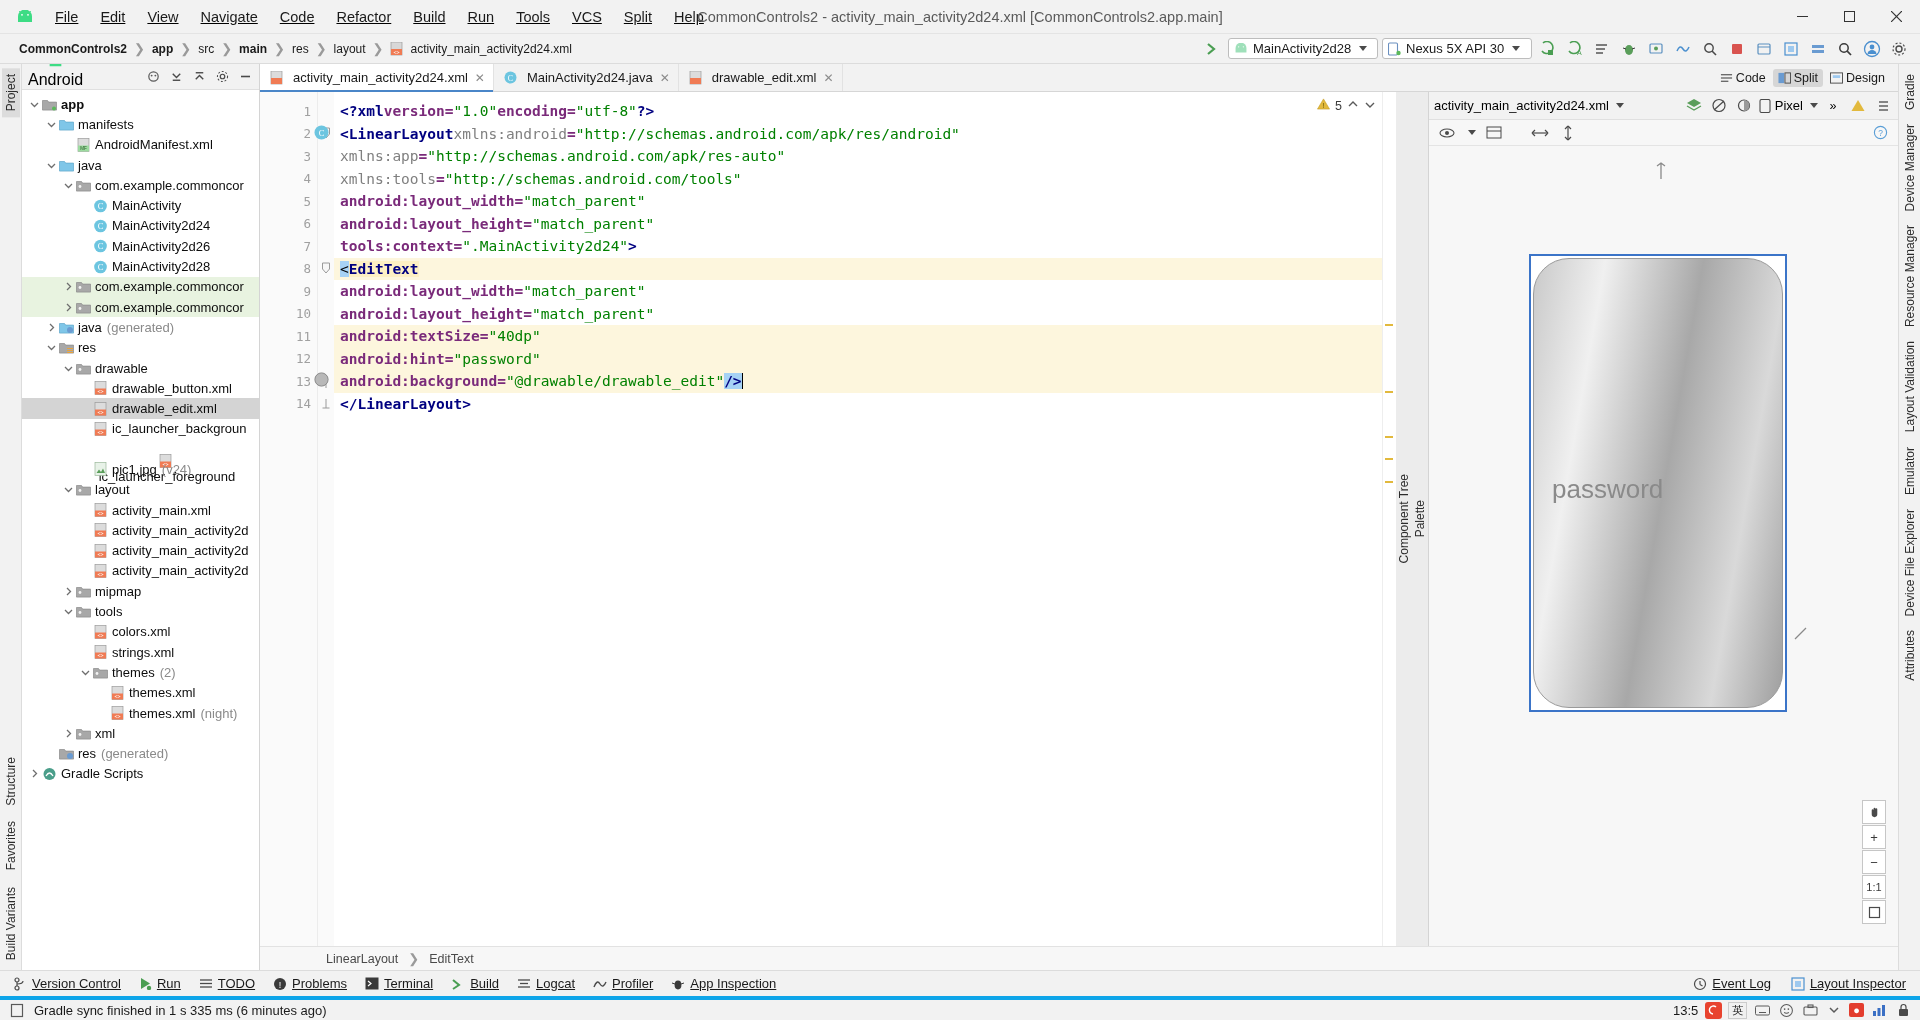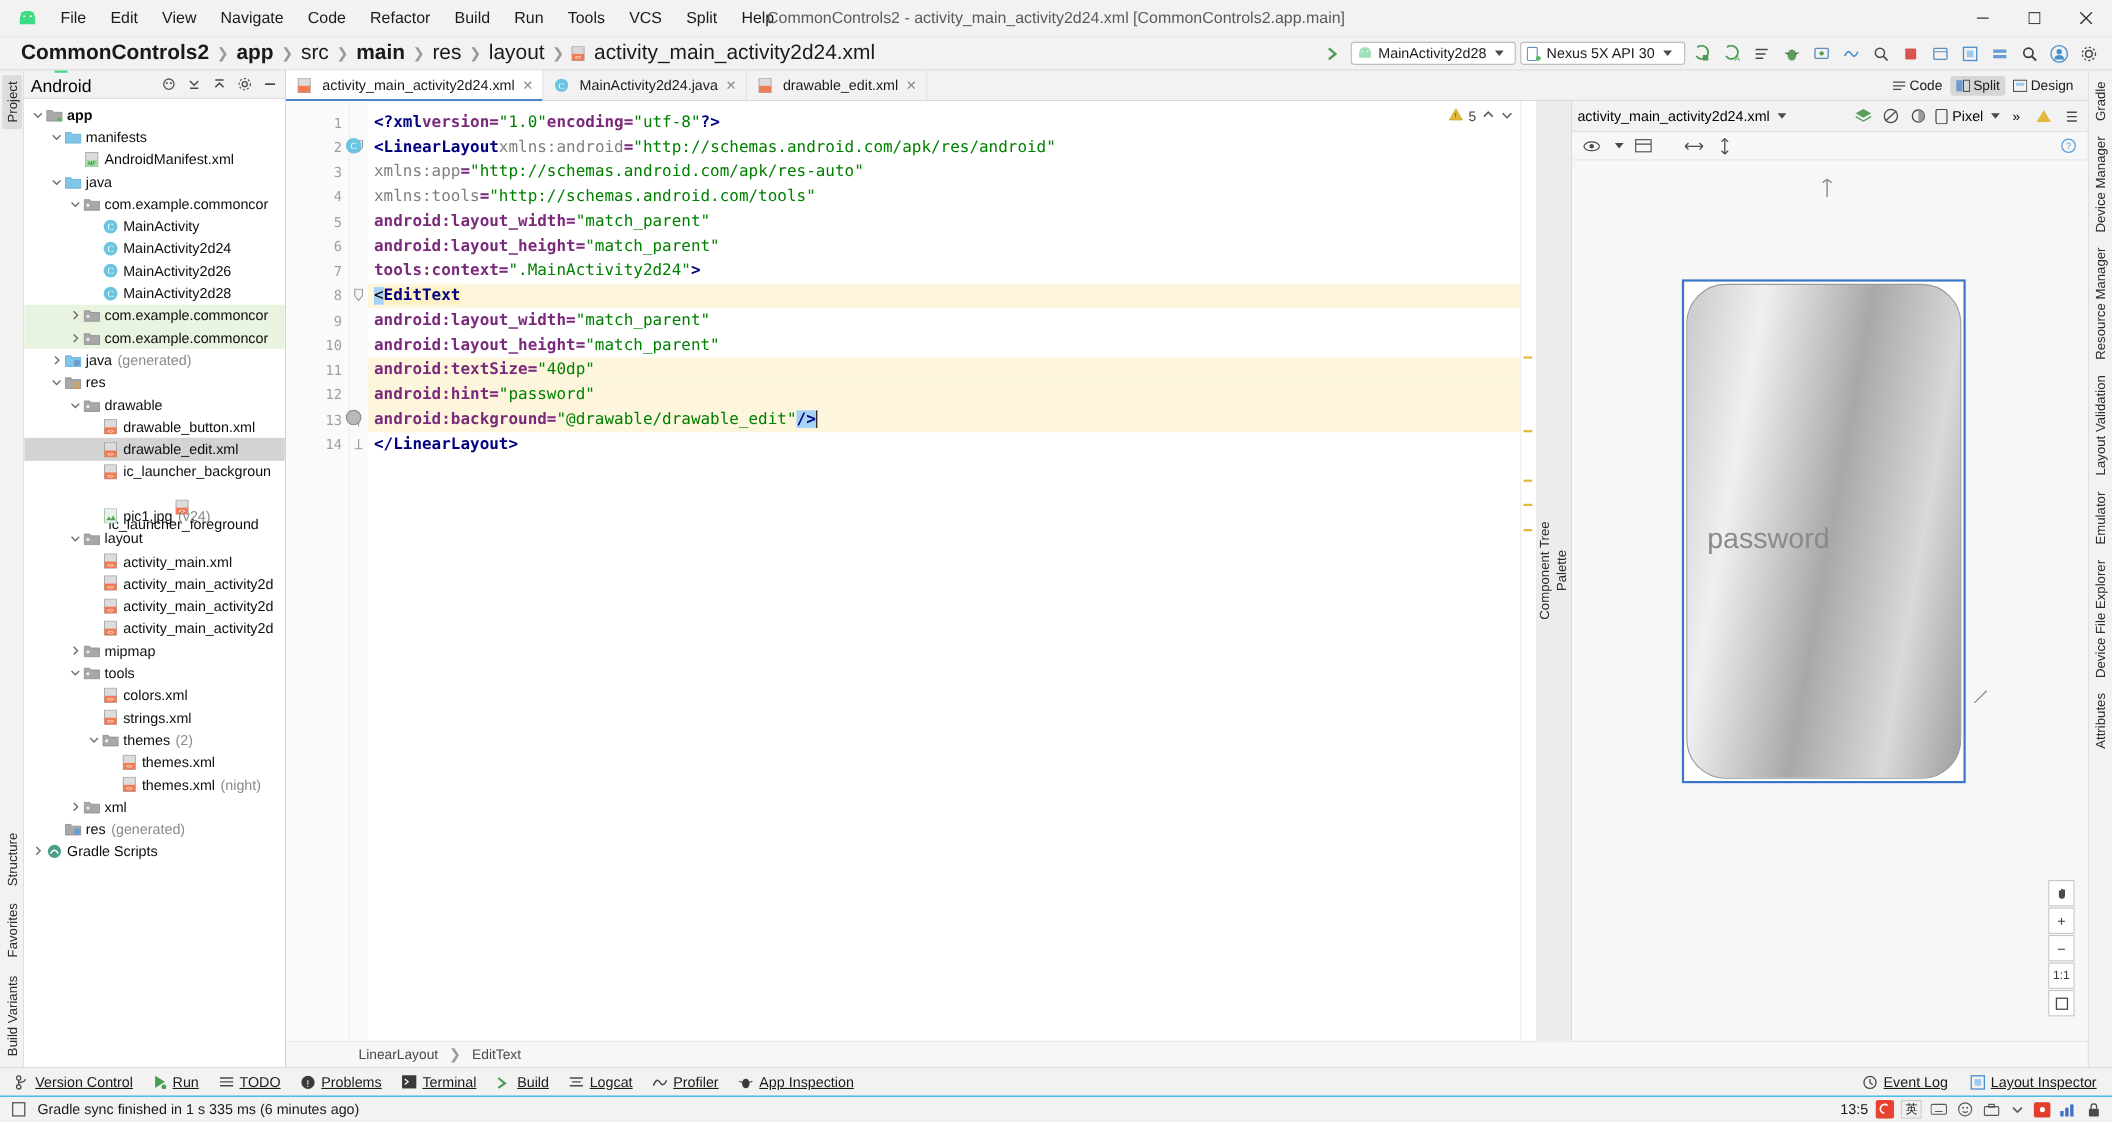--- a/index.html
+++ b/index.html
@@ -10,32 +10,32 @@
     color:#000;
     background:#f2f2f2;
     -webkit-font-smoothing: antialiased;
   }
   .app { position:relative; width:1920px; height:1020px; display:flex; flex-direction:column; background:#f2f2f2; }
 
   
   .titlebar { height:34px; background:#f2f2f2; display:flex; align-items:center;
               border-bottom:1px solid #e4e4e4; position:relative; flex:0 0 34px; }
   .andicon { width:26px; margin-left:12px; display:flex; align-items:center; justify-content:center; }
-  .menu { display:flex; align-items:center; gap:0px; margin-left:6px; }
+  .menu { display:flex; align-items:center; gap:0px; margin-left:6px;text-decoration:underline; }
   .menu .mi { padding:3px 11px; font-size:14.5px; color:#1a1a1a; cursor:default; border-radius:3px; }
   .wintitle { position:absolute; left:0; right:0; text-align:center; font-size:14.5px; color:#5a5a5a;
               pointer-events:none; }
   .winbtns { margin-left:auto; display:flex; height:34px; }
   .winbtn { width:47px; height:34px; display:flex; align-items:center; justify-content:center; color:#333; }
 
   
   .navbar { height:30px; background:#f2f2f2; display:flex; align-items:center; padding:0 6px;
             border-bottom:1px solid #dcdcdc; flex:0 0 30px; position:relative; }
   .crumbs { display:flex; align-items:center; gap:0; margin-left:10px; }
-  .crumb { font-size:19px; padding:1px 3px; color:#1a1a1a; }
+  .crumb { font-size:12px; padding:1px 3px; color:#1a1a1a; }
   .crumb.b { font-weight:bold; }
   .sep { color:#9a9a9a; padding:0 4px; font-size:13px; }
   .navright { margin-left:auto; display:flex; align-items:center; gap:4px; padding-right:4px; }
   .combo { height:21px; background:#fff; border:1px solid #bdbdbd; border-radius:3px;
            display:flex; align-items:center; padding:0 5px; gap:5px; font-size:13px; color:#1a1a1a; }
   .combo .cv { white-space:nowrap; }
   .caret { width:0;height:0;border-left:4px solid transparent;border-right:4px solid transparent;
            border-top:5px solid #4a4a4a; margin-left:3px;}
   .tbicon { width:23px; height:23px; display:flex;align-items:center;justify-content:center;border-radius:3px;}
 
@@ -132,21 +132,21 @@
   
   .bcbar { height:24px; background:#f7f7f7; border-top:1px solid #e2e2e2; display:flex;
            align-items:center; padding-left:66px; gap:6px; font-size:12.5px; color:#4a4a4a; flex:0 0 24px;}
 
   
   .toolstrip { height:26px; background:#f2f2f2; border-top:1px solid #dcdcdc; display:flex;
                align-items:center; padding:0 6px; gap:2px; flex:0 0 26px;}
   .tool { display:flex;align-items:center;gap:5px;padding:3px 8px;font-size:13px;color:#1a1a1a;border-radius:3px;text-decoration:underline;}
   .toolright{margin-left:auto;display:flex;align-items:center;gap:4px;}
   .statusbar { height:24px; background:#f2f2f2; display:flex; align-items:center; padding:0 8px;
-               gap:8px; font-size:13px; color:#1a1a1a; border-top:1px solid #0ea5e9; flex:0 0 24px;}
+               gap:8px; font-size:13px; color:#1a1a1a; border-top:4px solid #0ea5e9; flex:0 0 24px;}
   .sysright{margin-left:auto;display:flex;align-items:center;gap:6px;}
   .trayico{width:18px;height:18px;display:flex;align-items:center;justify-content:center;}
   .sbadge{background:#e33d2e;color:#fff;font-size:11px;padding:1px 4px;border-radius:2px;font-weight:bold;}
   .ime{background:#f0f0f0;border:1px solid #ccc;font-size:11px;padding:0 3px;}
 </style>
 </head>
 <body>
 
 <div class="app">
 

